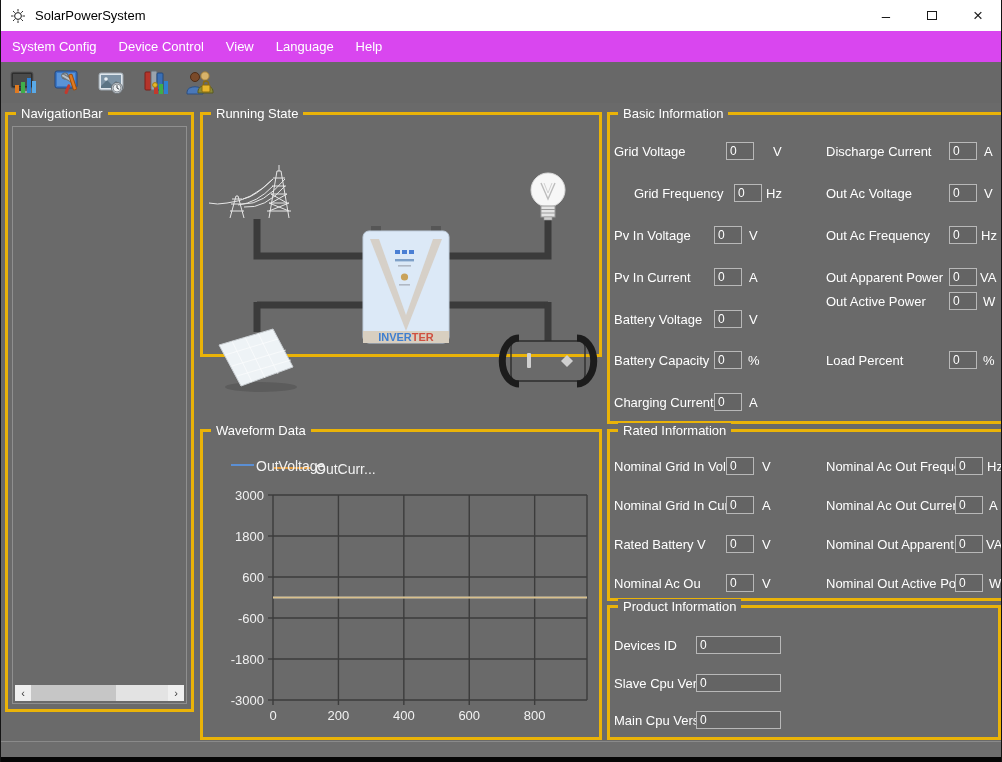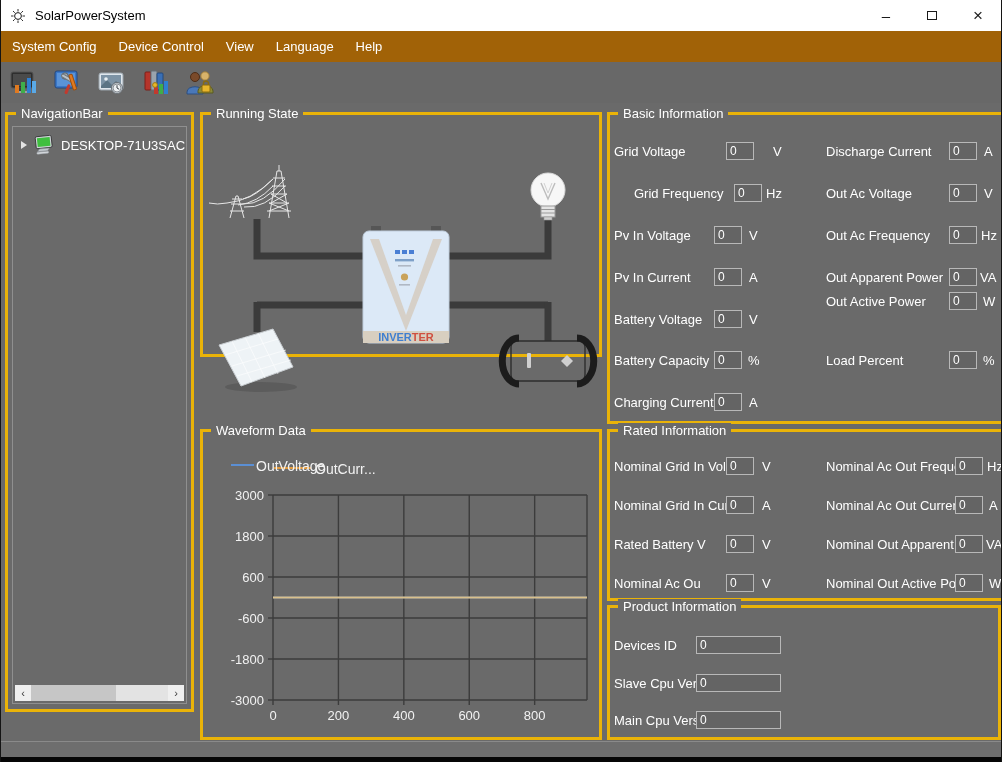--- a/index.html
+++ b/index.html
@@ -15,21 +15,21 @@
   
   .titlebar { position:absolute; left:0; top:0; width:100%; height:31px; background:#ffffff; display:flex; align-items:center; }
   .app-icon { width:18px; height:18px; margin-left:8px; }
   .title-text { font-size:13px; color:#000; margin-left:8px; }
   .win-controls { margin-left:auto; display:flex; height:100%; }
   .win-btn { width:46px; height:100%; display:flex; align-items:center; justify-content:center; background:transparent; border:none; color:#1a1a1a; cursor:default; }
   .win-btn .glyph-min { font-size:15px; line-height:1; }
   .maxbox { width:10px; height:9px; border:1px solid #1a1a1a; display:inline-block; }
   .glyph-close { font-size:17px; line-height:1; }
   
-  .menubar { position:absolute; left:0; top:31px; width:100%; height:31px; background:#a16207; display:flex; align-items:center; padding-left:0; }
+  .menubar { position:absolute; left:0; top:31px; width:100%; height:31px; background:#d946ef; display:flex; align-items:center; padding-left:0; }
   .menu-item { color:#ffffff; font-size:13px; padding:0 11px; line-height:31px; }
   
   .toolbar { position:absolute; left:0; top:62px; width:100%; height:41px; background:#686868; display:flex; align-items:center; padding-left:6px; }
   .tool-btn { width:34px; height:34px; margin-right:10px; background:transparent; border:none; display:flex; align-items:center; justify-content:center; }
   
   .groupbox { position:absolute; border:3px solid #eab308; }
   .gb-label { position:absolute; top:-9px; left:8px; background:#6a6a6a; color:#ffffff; font-size:13px; padding:0 5px; white-space:nowrap; }
   
   .tree-panel { position:absolute; left:4px; top:11px; right:4px; bottom:5px; border:1px solid #8f8f8f; }
   .tree-item { display:flex; align-items:center; padding:8px 0 0 8px; }
@@ -139,32 +139,20 @@
       <path d="M13 23 C13 16 28 16 28 23 L28 25 L13 25 Z" fill="#8a8a3a" stroke="#5a5a20"></path>
       <rect x="17" y="17" width="8" height="7" rx="1" fill="#e8b62c" stroke="#8a6a10"></rect>
       <path d="M18.5 17 L18.5 15.5 A 2.5 2.5 0 0 1 23.5 15.5 L23.5 17" stroke="#8a6a10" stroke-width="1.4" fill="none"></path>
     </svg>
   </button>
 </div>
 
 <div class="groupbox" style="left:4px; top:112px; width:189px; height:600px;">
   <span class="gb-label">NavigationBar</span>
   <div class="tree-panel">
-    <div class="tree-item">
-      <span class="expander"></span>
-      <svg width="22" height="20" viewBox="0 0 22 20">
-        <g transform="rotate(-6 11 10)">
-          <rect x="3" y="1" width="16" height="12" rx="1.5" fill="#cfd4d8" stroke="#2a2a2a" stroke-width="0.8"></rect>
-          <rect x="4.6" y="2.6" width="12.8" height="8.8" fill="#3fbf3f"></rect>
-          <path d="M6 13.5 L16 13.5 L14 16 L4 16 Z" fill="#c3c9ce" stroke="#8a9096" stroke-width="0.6"></path>
-          <rect x="3" y="16.5" width="12" height="2" rx="1" fill="#d6dade" stroke="#9aa0a6" stroke-width="0.5"></rect>
-        </g>
-      </svg>
-      <span class="tree-label">DESKTOP-71U3SAC</span>
-    </div>
     <div class="hscroll">
       <button class="sbtn">‹</button>
       <div class="track">
           <div class="thumb"></div>
         </div>
       <button class="sbtn">›</button>
     </div>
   </div>
 </div>
 

